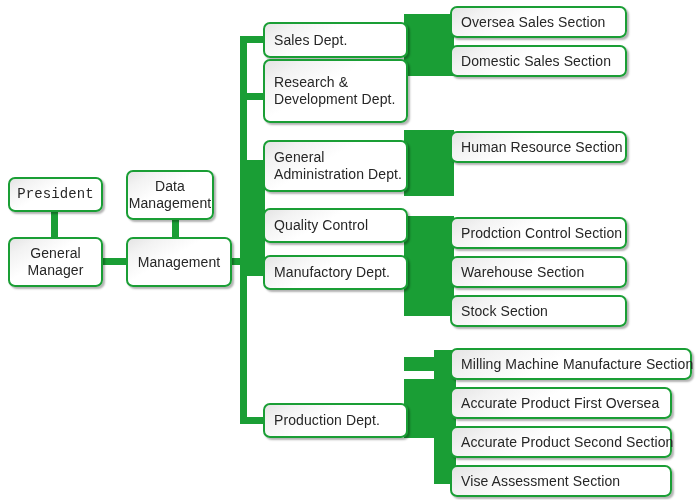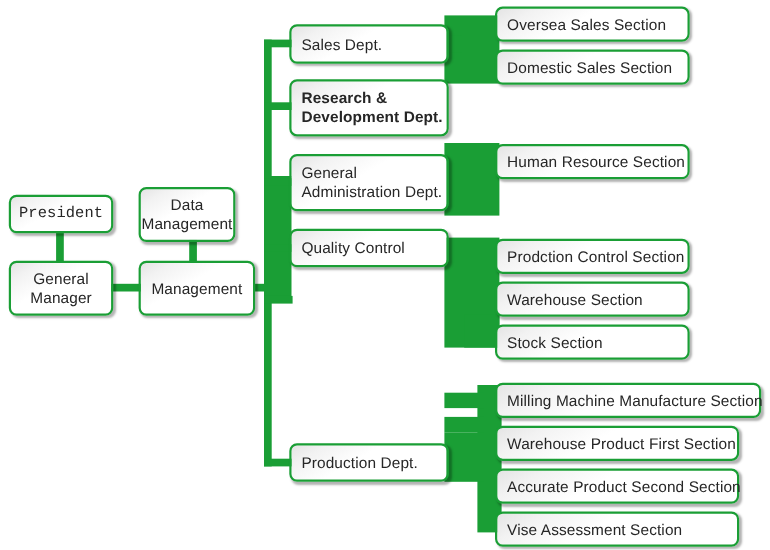--- a/index.html
+++ b/index.html
@@ -88,34 +88,37 @@
   </div>
 
   <div class="node center" style="left:126px;top:237px;width:106px;height:50px;">
     <span>Management</span>
   </div>
 
   <div class="node left" style="left:263px;top:22px;width:145px;height:36px;">
     <span>Sales Dept.</span>
   </div>
 
-  <div class="node left" style="left:263px;top:72px;width:145px;height:52px;font-weight:bold;">
+  <div class="node left" style="left:263px;top:59px;width:145px;height:64px;">
     <span>Research &amp;</span>
     <span>Development Dept.</span>
   </div>
 
   <div class="node left" style="left:263px;top:140px;width:145px;height:52px;">
     <span>General</span>
     <span>Administration Dept.</span>
   </div>
 
   <div class="node left" style="left:263px;top:208px;width:145px;height:35px;">
     <span>Quality Control</span>
   </div>
 
+  <div class="node left" style="left:263px;top:255px;width:145px;height:35px;">
+    <span>Manufactory Dept.</span>
+  </div>
 
   <div class="node left" style="left:263px;top:403px;width:145px;height:35px;">
     <span>Production Dept.</span>
   </div>
 
   <div class="node left" style="left:450px;top:6px;width:177px;height:32px;">
     <span>Oversea Sales Section</span>
   </div>
 
   <div class="node left" style="left:450px;top:45px;width:177px;height:32px;">
@@ -137,21 +140,21 @@
 
   <div class="node left" style="left:450px;top:295px;width:177px;height:32px;">
     <span>Stock Section</span>
   </div>
 
   <div class="node left" style="left:450px;top:348px;width:242px;height:32px;">
     <span>Milling Machine Manufacture Section</span>
   </div>
 
   <div class="node left" style="left:450px;top:387px;width:222px;height:32px;">
-    <span>Warehouse Product First Section</span>
+    <span>Accurate Product First Oversea</span>
   </div>
 
   <div class="node left" style="left:450px;top:426px;width:222px;height:32px;text-align:right;">
     <span>Accurate Product Second Section</span>
   </div>
 
   <div class="node left" style="left:450px;top:465px;width:222px;height:32px;">
     <span>Vise Assessment Section</span>
   </div>
 

